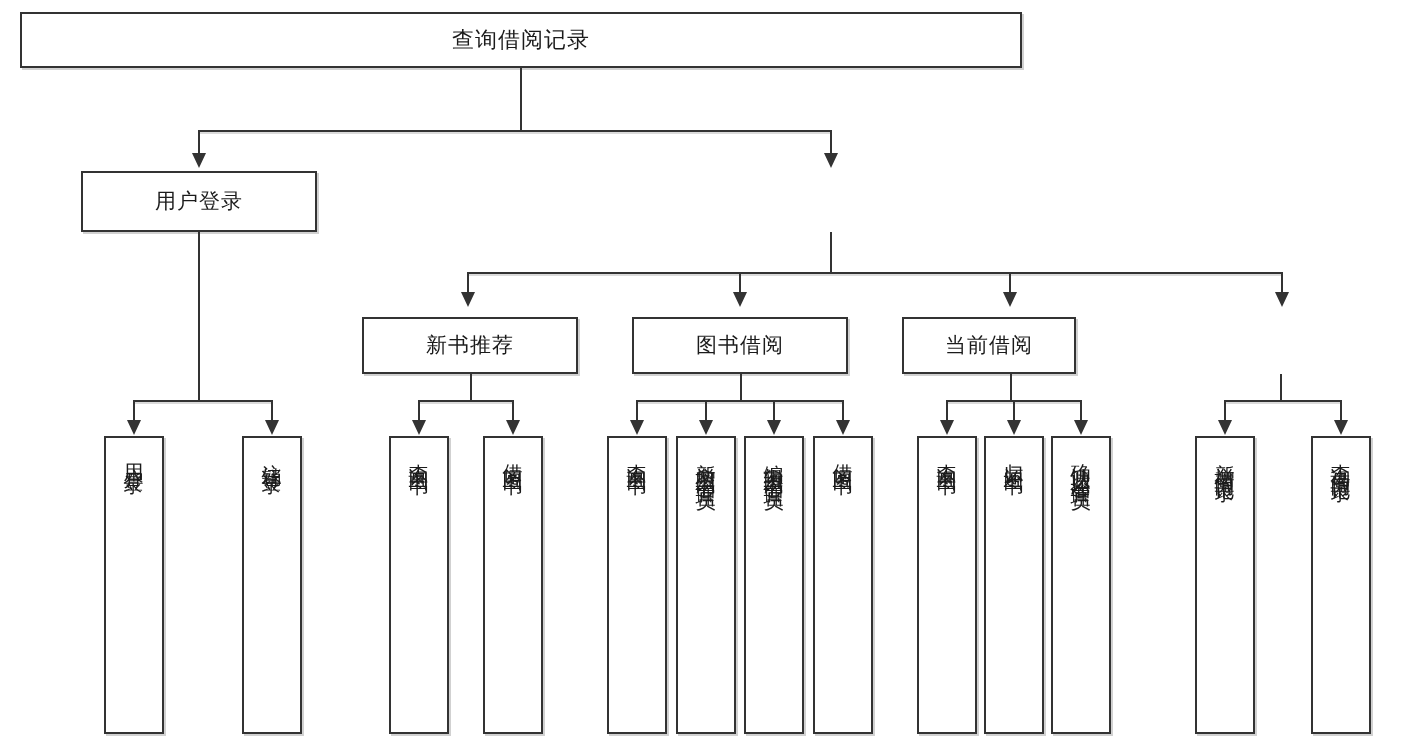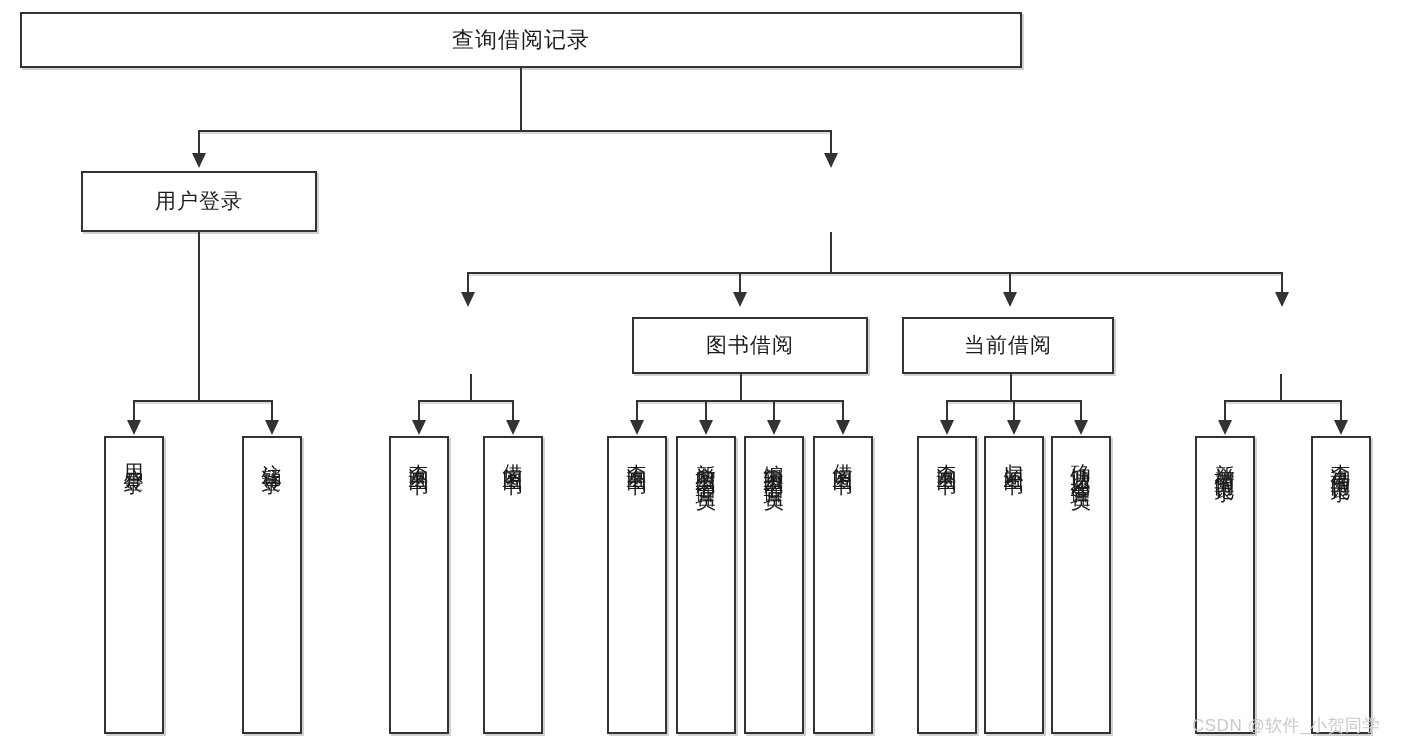--- a/index.html
+++ b/index.html
@@ -121,24 +121,27 @@
   <div class="hline" style="left:467px; top:272px; width:814px;"></div>
   <div class="vline" style="left:467px; top:272px; height:22px;"></div>
   <div class="arrow" style="left:461px; top:292px;"></div>
   <div class="vline" style="left:739px; top:272px; height:22px;"></div>
   <div class="arrow" style="left:733px; top:292px;"></div>
   <div class="vline" style="left:1009px; top:272px; height:22px;"></div>
   <div class="arrow" style="left:1003px; top:292px;"></div>
   <div class="vline" style="left:1281px; top:272px; height:22px;"></div>
   <div class="arrow" style="left:1275px; top:292px;"></div>
 
-  <div class="node" style="left:632px; top:317px; width:236px; height:57px;">
+  <div class="node" style="left:362px; top:317px; width:216px; height:57px;">
+    <span class="label">新书推荐</span>
+  </div>
+  <div class="node" style="left:632px; top:317px; width:216px; height:57px;">
     <span class="label">图书借阅</span>
   </div>
-  <div class="node" style="left:902px; top:317px; width:212px; height:57px;">
+  <div class="node" style="left:902px; top:317px; width:174px; height:57px;">
     <span class="label">当前借阅</span>
   </div>
 
   <div class="vline" style="left:470px; top:374px; height:26px;"></div>
   <div class="hline" style="left:418px; top:400px; width:94px;"></div>
   <div class="vline" style="left:418px; top:400px; height:22px;"></div>
   <div class="arrow" style="left:412px; top:420px;"></div>
   <div class="vline" style="left:512px; top:400px; height:22px;"></div>
   <div class="arrow" style="left:506px; top:420px;"></div>
 
@@ -206,15 +209,14 @@
     <span class="label">确认归还（管理员）</span>
   </div>
 
   <div class="node vertical" style="left:1195px; top:436px; width:60px; height:298px;">
     <span class="label">新增借阅记录</span>
   </div>
   <div class="node vertical" style="left:1311px; top:436px; width:60px; height:298px;">
     <span class="label">查询借阅记录</span>
   </div>
 
-  <div class="watermark" style="left:1192px; top:714px;">CSDN @软件_小贺同学</div>
 
 </div>
 
 </body></html>

